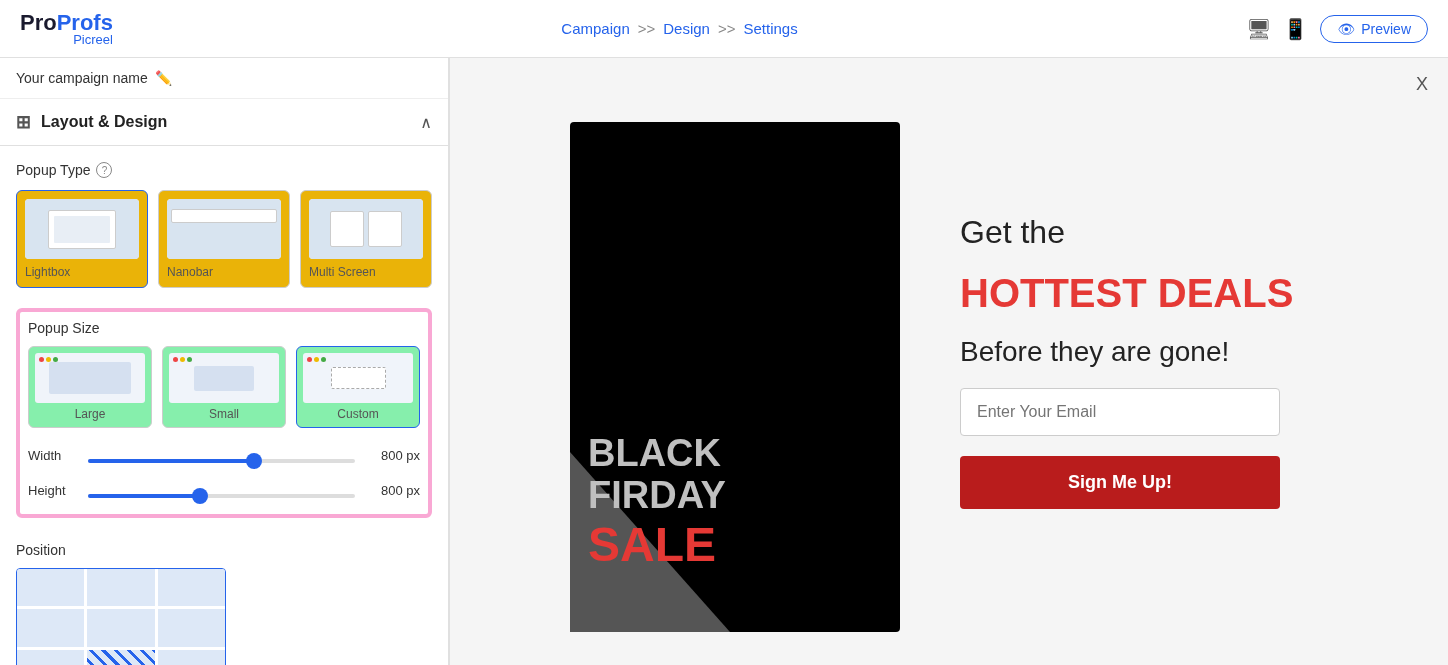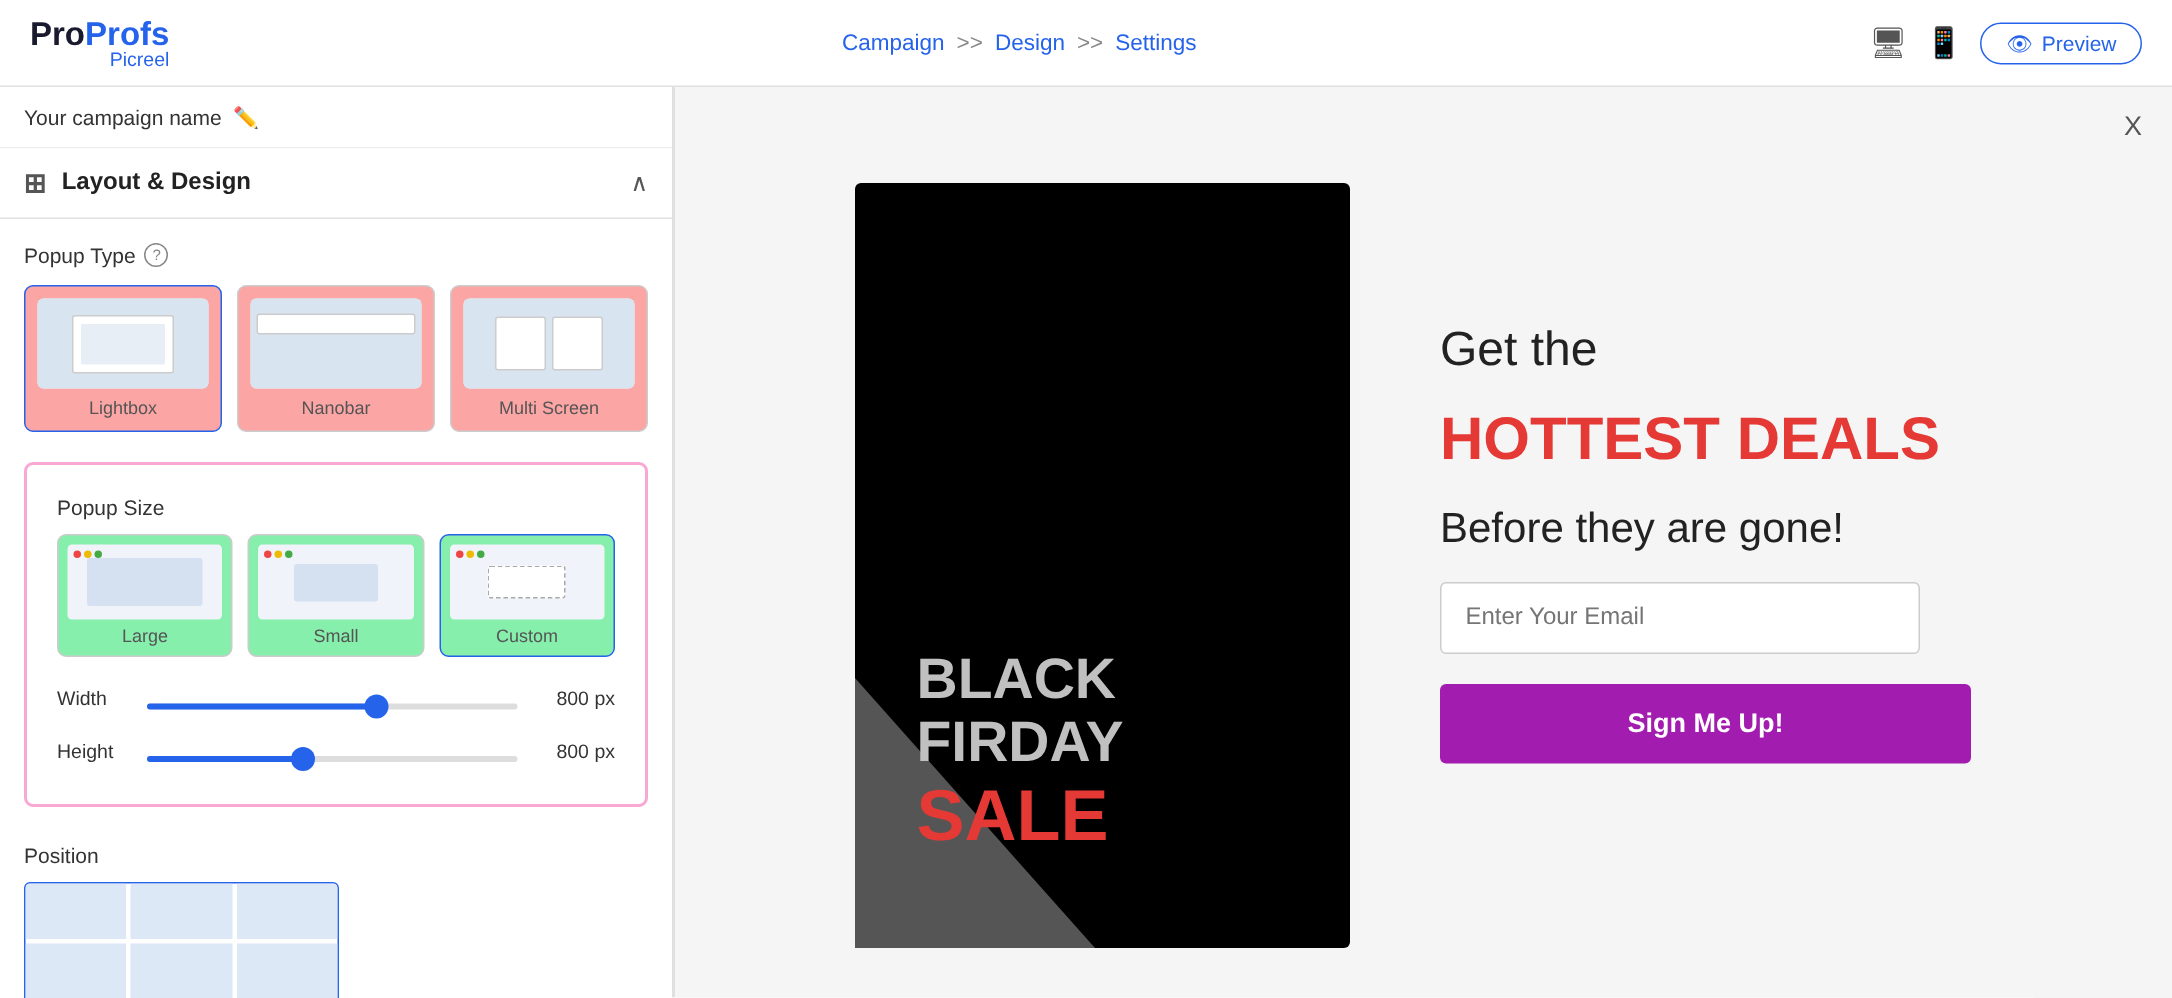--- a/index.html
+++ b/index.html
@@ -78,24 +78,24 @@
     .popup-type-label { font-size: 14px; color: #333; font-weight: 500; margin-bottom: 12px; display: flex; align-items: flex-start; gap: 6px; }
     .help-icon { display: inline-flex; align-items: center; justify-content: center; width: 16px; height: 16px; border-radius: 50%; border: 1.5px solid #888; font-size: 10px; color: #888; cursor: pointer; }
     .popup-type-options { display: flex; gap: 10px; }
     .popup-option {
       flex: 1;
       border: 1.5px solid #ccc;
       border-radius: 6px;
       padding: 8px;
       display: flex;
       flex-direction: column;
-      align-items: center;
+      align-items: flex-start;
       gap: 6px;
       cursor: pointer;
-      background: #fca5a5;
+      background: #eab308;
     }
     .popup-option.selected { border-color: #2563eb; }
     .popup-option-preview {
       width: 100%;
       height: 60px;
       background: #f0f4fa;
       border-radius: 4px;
       display: flex;
       align-items: center;
       justify-content: center;
@@ -109,23 +109,23 @@
     .nano-preview { width: 100%; height: 100%; background: #d8e4f0; border-radius: 4px; position: relative; }
     .nano-bar { position: absolute; top: 10px; left: 4px; right: 4px; height: 14px; background: #fff; border-radius: 2px; border: 1px solid #ccc; }
     
     .multi-preview { width: 100%; height: 100%; background: #d8e4f0; border-radius: 4px; position: relative; display: flex; align-items: center; justify-content: center; gap: 4px; }
     .multi-screen-box { width: 30%; height: 60%; background: #fff; border-radius: 2px; border: 1px solid #ccc; }
     .popup-option-label { font-size: 12px; color: #555; }
 
     
     .popup-size-area {
       margin: 12px 16px;
-      border: 2px solid #f9a8d4;
+      border: 4px solid #f9a8d4;
       border-radius: 6px;
-      padding: 20px;
+      padding: 8px;
     }
     .popup-size-label { font-size: 14px; color: #333; font-weight: 500; margin-bottom: 10px; }
     .size-options { display: flex; gap: 10px; margin-bottom: 14px; }
     .size-option {
       flex: 1;
       border: 1.5px solid #ccc;
       border-radius: 6px;
       padding: 6px;
       display: flex;
       flex-direction: column;
@@ -215,21 +215,21 @@
       flex-direction: column;
       align-items: center;
       justify-content: flex-end;
       padding-bottom: 40px;
     }
     .bf-text-container {
       display: flex;
       flex-direction: column;
       align-items: flex-start;
       width: 100%;
-      padding: 0 0 0 41px;
+      padding: 0 0 0 18px;
       position: absolute;
       bottom: 60px;
     }
     .bf-black { color: #c0c0c0; font-size: 38px; font-weight: 700; line-height: 1.1; }
     .bf-friday { color: #c0c0c0; font-size: 38px; font-weight: 700; line-height: 1.1; }
     .bf-sale { color: #e53935; font-size: 48px; font-weight: 900; }
     
     .triangle-shape {
       position: absolute;
       bottom: 0;
@@ -255,29 +255,29 @@
     .before-gone { font-size: 28px; color: #222; font-weight: 500; }
     .email-input-field {
       border: 1.5px solid #ccc;
       border-radius: 4px;
       padding: 14px 16px;
       font-size: 16px;
       color: #aaa;
       width: 320px;
     }
     .sign-up-btn {
-      background: #a21caf;
+      background: #b91c1c;
       color: #fff;
       border: none;
       border-radius: 4px;
       padding: 16px;
       font-size: 18px;
       font-weight: 600;
       cursor: pointer;
-      width: 354px;
+      width: 320px;
       text-align: center;
     }
   </style>
 </head>
 <body>
 
 <div class="header">
   <div class="logo-area">
     <div>
       <span class="logo-text">

